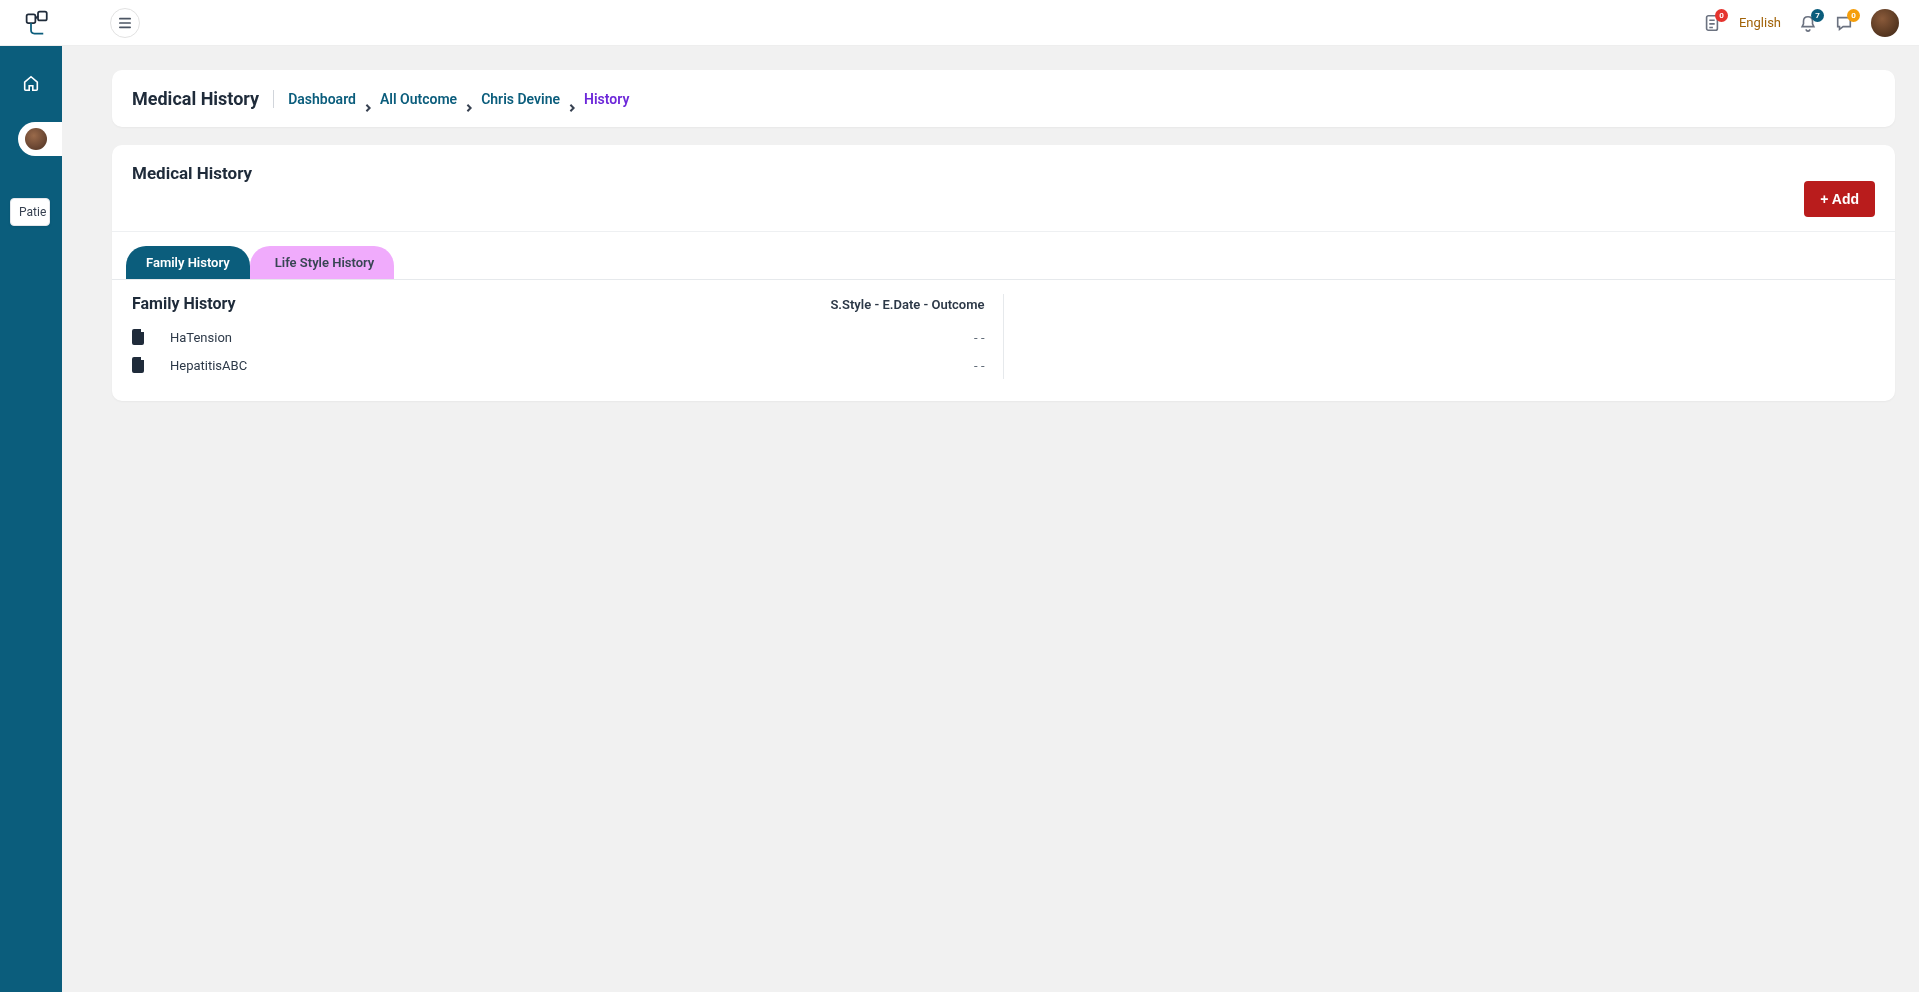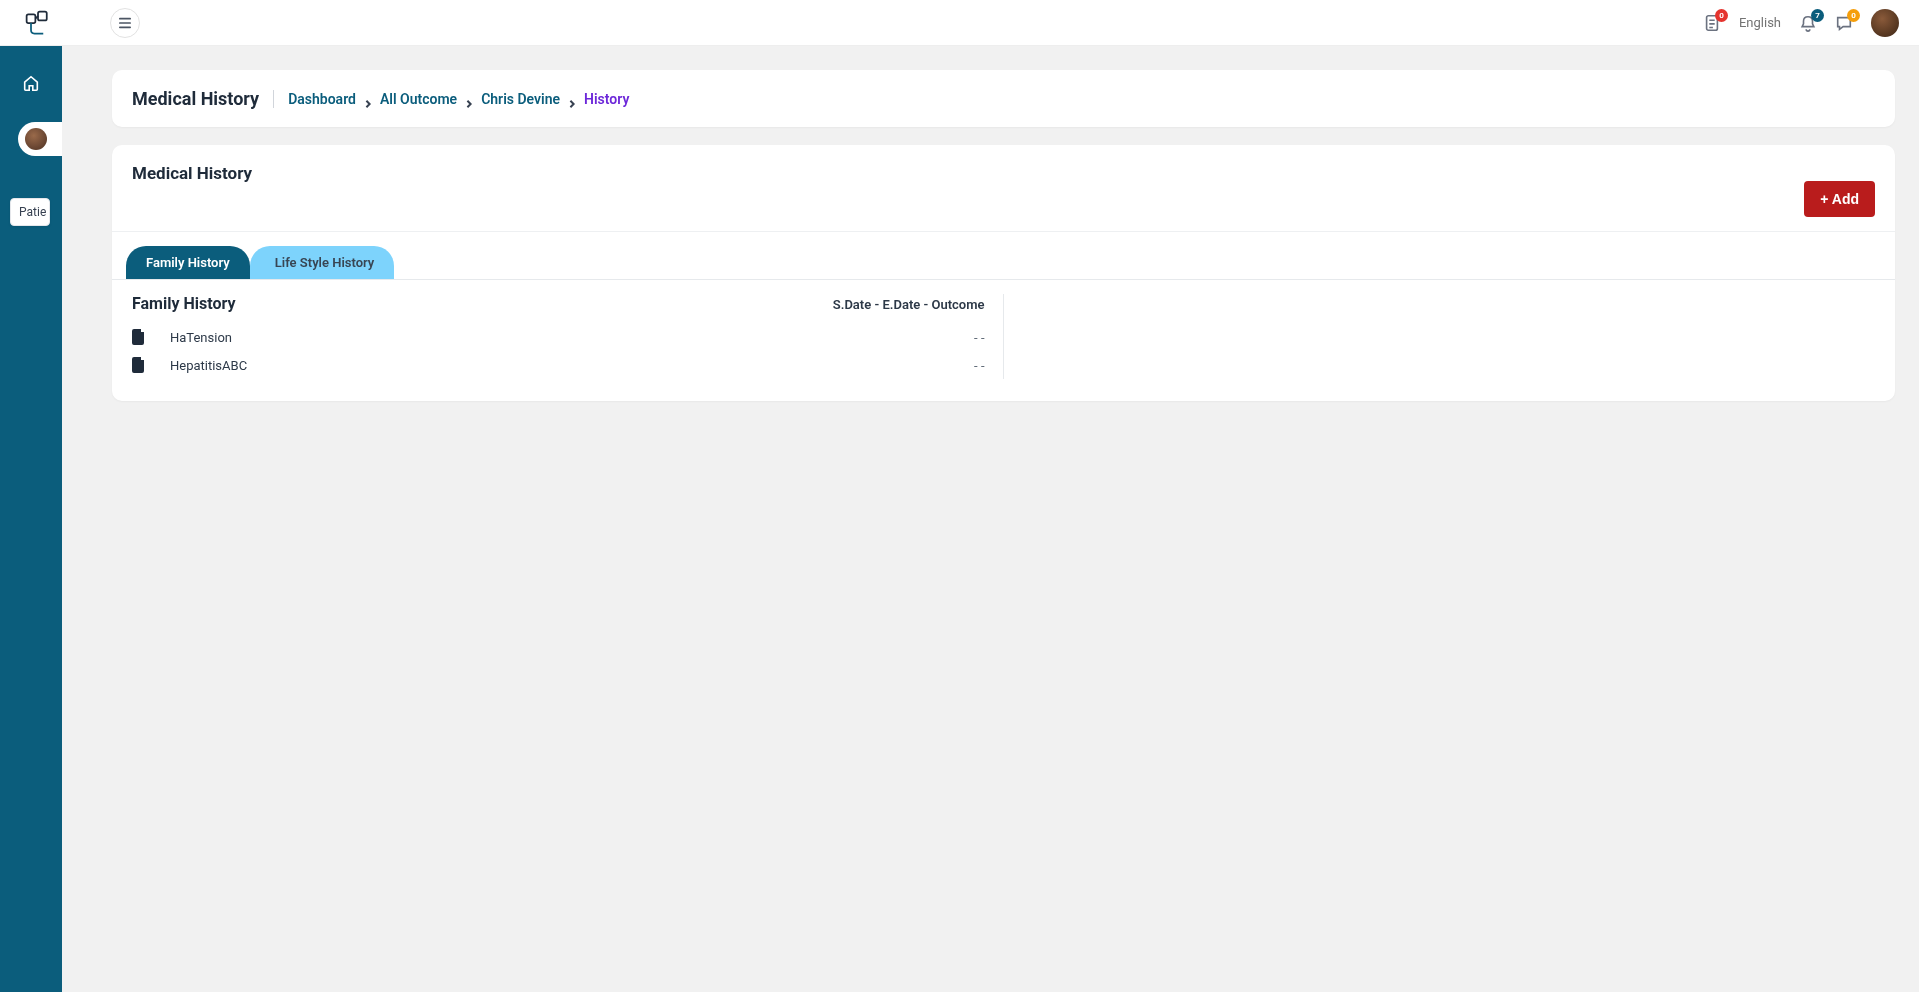--- a/index.html
+++ b/index.html
@@ -11,53 +11,53 @@
     .logo svg { width: 100%; height: 100%; }
     .menu-toggle { width: 30px; height: 30px; border: 1px solid #e2e2e2; border-radius: 50%; display: flex; align-items: center; justify-content: center; margin-left: 58px; cursor: pointer; background: #fff; }
     .menu-toggle svg { width: 14px; height: 12px; fill: #4b5563; }
     .topbar-right { margin-left: auto; display: flex; align-items: center; gap: 18px; }
     .top-icon { position: relative; cursor: pointer; display: flex; align-items: center; }
     .top-icon svg { width: 18px; height: 18px; stroke: #6b7280; fill: none; stroke-width: 1.8; }
     .badge { position: absolute; top: -5px; right: -7px; min-width: 13px; height: 13px; border-radius: 7px; font-size: 8px; font-weight: 700; color: #fff; display: flex; align-items: center; justify-content: center; padding: 0 3px; }
     .badge-red { background: #e5342e; }
     .badge-teal { background: #0b5d7c; }
     .badge-orange { background: #f59e0b; }
-    .lang { font-size: 13px; color: #737373; cursor: pointer; }
+    .lang { font-size: 13px; color: #a16207; cursor: pointer; }
     .avatar { width: 28px; height: 28px; border-radius: 50%; background: radial-gradient(circle at 40% 35%, #8a5a3a 0%, #5b3a23 60%, #3c2718 100%); cursor: pointer; }
     
     
     .sidebar { position: fixed; left: 0; top: 46px; bottom: 0; width: 62px; background: #0b5d7c; display: flex; flex-direction: column; align-items: center; padding-top: 20px; gap: 22px; z-index: 2; }
     .side-item { width: 34px; height: 34px; display: flex; align-items: center; justify-content: center; border-radius: 50%; cursor: pointer; }
     .side-item svg { width: 18px; height: 18px; stroke: #fff; fill: none; stroke-width: 1.8; }
     .side-item.active { background: #fff; border-top-right-radius: 0; border-bottom-right-radius: 0; width: 44px; margin-left: 18px; border-radius: 17px 0 0 17px; }
     .side-item.active .mini-avatar { width: 22px; height: 22px; border-radius: 50%; background: radial-gradient(circle at 40% 35%, #9a6a4a 0%, #6b4733 60%, #4a3020 100%); margin-left: -8px; }
     .tooltip-box { position: absolute; left: 10px; top: 152px; background: #fff; border: 1px solid #e5e7eb; border-radius: 4px; padding: 6px 8px; font-size: 12px; color: #374151; box-shadow: 0 1px 3px rgba(0,0,0,0.08); width: 40px; overflow: hidden; white-space: nowrap; }
     
     
     .main { margin-left: 88px; padding: 24px 24px; }
     .card { background: #fff; border-radius: 10px; box-shadow: 0 1px 2px rgba(0,0,0,0.04); }
     .breadcrumb-card { padding: 18px 20px; margin-bottom: 18px; display: flex; align-items: center; gap: 14px; }
     .page-title { font-size: 18px; font-weight: 700; color: #1f2b3a; }
     .vline { width: 1px; height: 18px; background: #d1d5db; }
-    .crumbs { display: flex; align-items: center; gap: 8px; font-size: 14px; font-weight: 600; }
+    .crumbs { display: flex; align-items: flex-end; gap: 8px; font-size: 14px; font-weight: 600; }
     .crumb-link { color: #0b5d7c; cursor: pointer; }
     .crumb-active { color: #6d28d9; }
     .chev { width: 8px; height: 8px; }
     .chev svg { width: 100%; height: 100%; stroke: #374151; fill: none; stroke-width: 2.5; }
     
     
     .mh-card { margin-bottom: 20px; }
     .mh-header { padding: 18px 20px 14px; display: flex; align-items: flex-start; justify-content: space-between; border-bottom: 1px solid #eef0f2; }
     .mh-title { font-size: 17px; font-weight: 700; color: #1f2b3a; }
     .add-btn { background: #b91c1c; color: #fff; border: none; border-radius: 4px; padding: 10px 16px; font-size: 14px; font-weight: 600; cursor: pointer; margin-top: 18px; }
     
     .tabs { display: flex; gap: 0; padding: 14px 20px 0 14px; }
     .tab { padding: 9px 20px; font-size: 13px; font-weight: 600; border-radius: 20px 20px 0 0; cursor: pointer; }
     .tab.active { background: #0b5d7c; color: #fff; }
-    .tab.inactive { background: #7dd3fc; color: #384553; padding-left: 25px; }
+    .tab.inactive { background: #f0abfc; color: #384553; padding-left: 25px; }
     .tabs-underline { border-bottom: 1px solid #e6e9ec; }
     
     .history-body { padding: 14px 20px 22px; }
     .history-grid { display: flex; }
     .history-col { width: 50%; }
     .history-col-left { border-right: 1px solid #e6e9ec; padding-right: 18px; }
     .sub-header { display: flex; align-items: baseline; justify-content: space-between; margin-bottom: 10px; }
     .sub-title { font-size: 16px; font-weight: 700; color: #1f2b3a; }
     .col-label { font-size: 13px; font-weight: 600; color: #2d3948; }
     .row { display: flex; align-items: center; justify-content: space-between; padding: 6px 0; font-size: 13px; color: #2d3948; }
@@ -157,21 +157,21 @@
         <div class="tab active">Family History</div>
         <div class="tab inactive">Life Style History</div>
       </div>
     </div>
 
     <div class="history-body">
       <div class="history-grid">
         <div class="history-col history-col-left">
           <div class="sub-header">
             <div class="sub-title">Family History</div>
-            <div class="col-label">S.Date - E.Date - Outcome</div>
+            <div class="col-label">S.Style - E.Date - Outcome</div>
           </div>
 
           <div class="row">
             <div class="row-left">
               <span class="doc-icon"><svg viewBox="0 0 14 16">
                     <path d="M2 0h7l3 3v11a2 2 0 01-2 2H2a2 2 0 01-2-2V2a2 2 0 012-2zm7 0v3h3"></path>
                   </svg></span>
               <span>HaTension</span>
             </div>
             <div class="row-right">- -</div>

